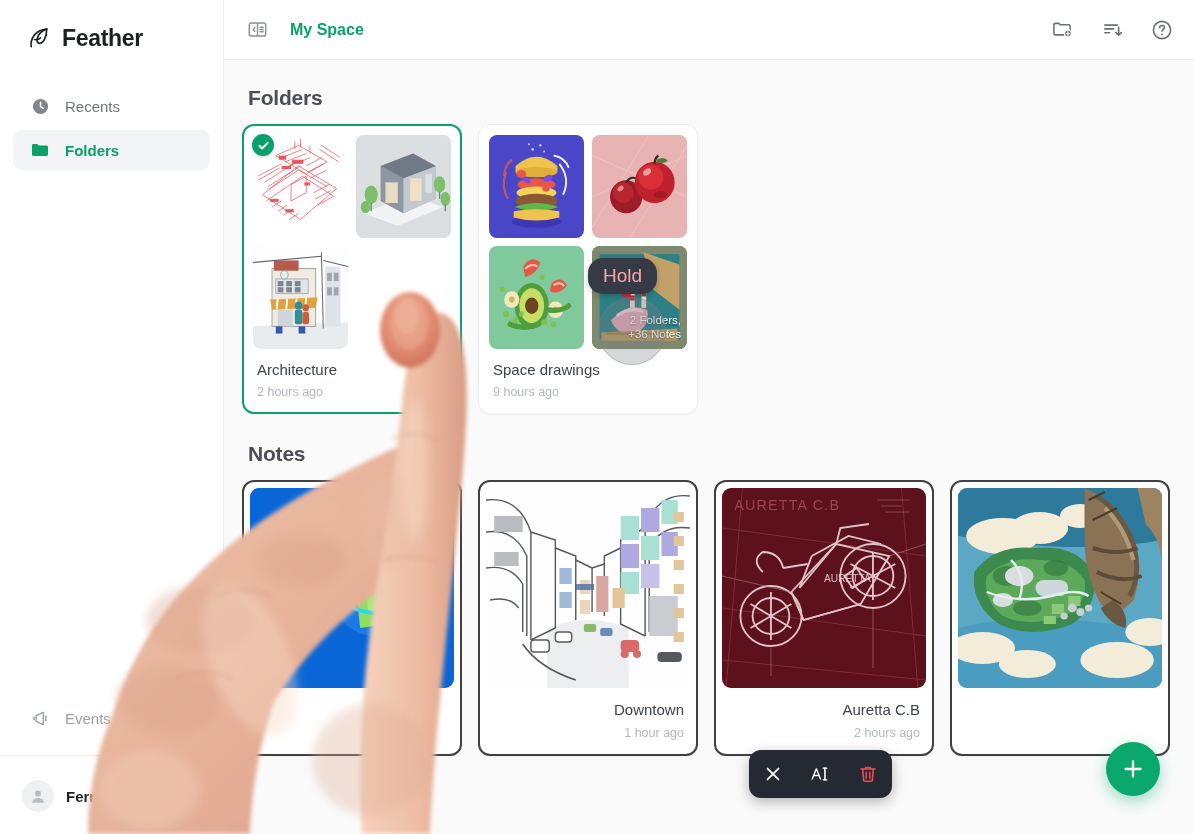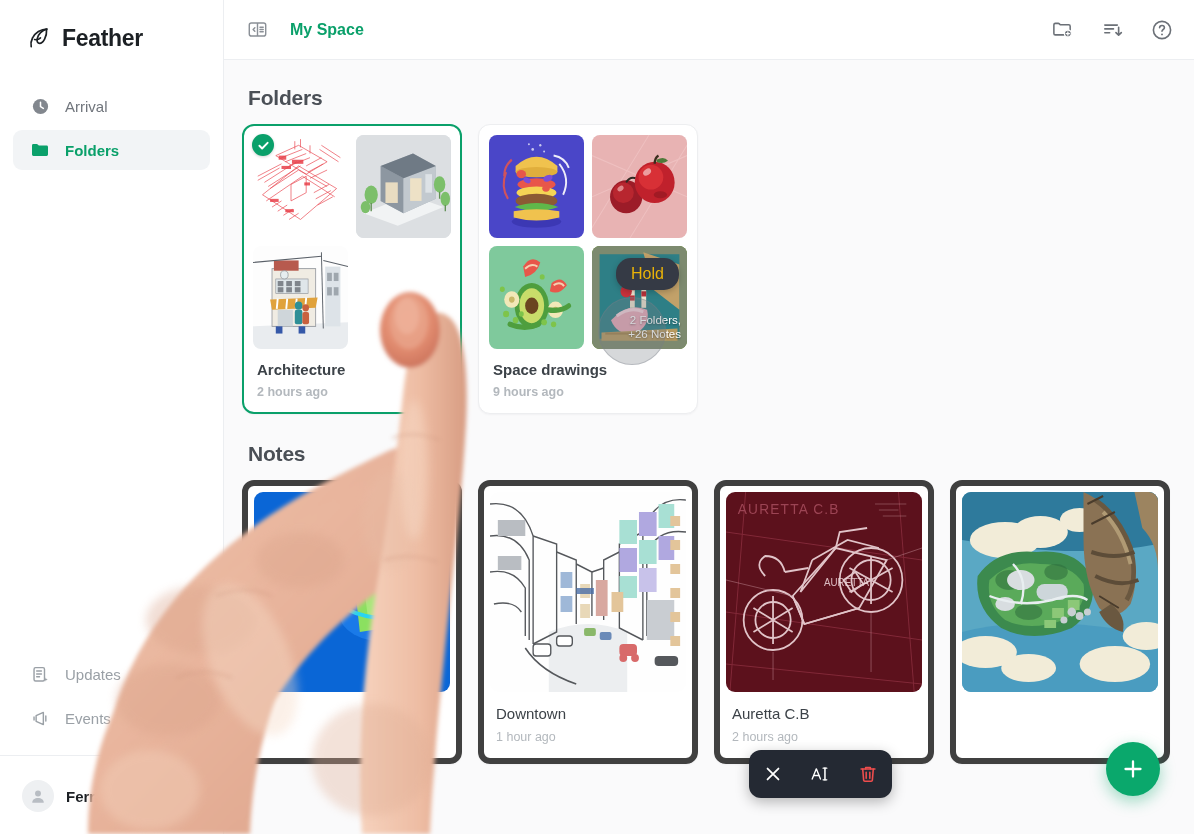--- a/index.html
+++ b/index.html
@@ -69,52 +69,52 @@
   .folder-card {
     width: 220px; background: #ffffff; border-radius: 12px;
     border: 1px solid #edeef0; padding: 10px 10px 6px 10px;
     box-shadow: 0 1px 2px rgba(16,24,40,.04);
     position: relative; cursor: pointer;
   }
   .folder-card.selected { border: 2px solid #0aa06a; padding: 9px 9px 5px 9px; }
   .thumb-grid { display: grid; grid-template-columns: 1fr 1fr; gap: 8px; }
   .thumb { width: 100%; height: 103px; border-radius: 8px; overflow: hidden; position: relative; background: #f3f4f6; }
   .thumb svg { display: block; width: 100%; height: 100%; }
-  .folder-meta { padding: 12px 4px 8px 4px; font-weight: bold; }
+  .folder-meta { padding: 12px 4px 8px 4px; }
   .folder-name { font-size: 15px; color: #3c4248; }
   .folder-time { font-size: 12.5px; color: #b3b8bd; margin-top: 7px; }
   .check-badge {
     position: absolute; top: 8px; left: 8px; width: 22px; height: 22px;
     border-radius: 50%; background: #0aa06a; display: flex; align-items: center; justify-content: center;
     z-index: 5; box-shadow: 0 1px 3px rgba(0,0,0,.18);
   }
   .more-overlay {
     position: absolute; right: 6px; bottom: 8px; text-align: right;
     color: #ffffff; font-size: 11.5px; line-height: 14px; font-weight: 500;
     text-shadow: 0 1px 2px rgba(0,0,0,.45); z-index: 3;
   }
 
   
   .notes-title { margin-top: 28px; }
   .note-grid { display: flex; gap: 16px; }
   .note-card {
     width: 220px; background: #ffffff; border-radius: 12px;
-    border: 6px solid #404040; padding: 6px 6px 0 6px;
-    box-shadow: 0 1px 2px rgba(16,24,40,.04); cursor: pointer;
+    border: 2px solid #404040; padding: 6px 6px 0 6px;
+    box-shadow: 0 1px 2px rgba(16,24,40,.04); cursor: pointer; text-align: right;
   }
   .note-thumb { width: 100%; height: 200px; border-radius: 9px; overflow: hidden; background: #f3f4f6; }
   .note-thumb svg { display: block; width: 100%; height: 100%; }
   .note-meta { padding: 13px 6px 14px 6px; }
   .note-name { font-size: 15px; color: #3c4248; }
   .note-time { font-size: 12.5px; color: #b3b8bd; margin-top: 8px; }
 
   
   .hold-tip {
-    position: absolute; left: 392px; top: 258px; z-index: 40;
-    background: #353a45; color: #eab308; font-size: 16px; font-weight: 500;
+    position: absolute; left: 364px; top: 258px; z-index: 40;
+    background: #353a45; color: #fca5a5; font-size: 19px; font-weight: 500;
     padding: 7px 15px; border-radius: 15px; box-shadow: 0 2px 6px rgba(0,0,0,.22);
   }
   .touch-circle {
     position: absolute; left: 374px; top: 297px; width: 68px; height: 68px;
     border-radius: 50%; background: rgba(120,126,134,.30);
     border: 1px solid rgba(120,126,134,.35); z-index: 38;
   }
 
   .action-bar {
     position: absolute; left: 525px; top: 750px; z-index: 60;
@@ -152,43 +152,33 @@
     </div>
 
     <nav class="nav">
       <div class="nav-item">
         <span class="ico">
           <svg width="19" height="19" viewBox="0 0 20 20">
               <circle cx="10" cy="10" r="8" fill="#82878e"></circle>
               <path d="M10 5.6v4.6l3 1.8" stroke="#fff" stroke-width="1.6" stroke-linecap="round" fill="none"></path>
             </svg>
         </span>
-        <span>Arrival</span>
+        <span>Recents</span>
       </div>
       <div class="nav-item active">
         <span class="ico">
           <svg width="20" height="20" viewBox="0 0 20 20">
               <path d="M2 5.4A1.4 1.4 0 0 1 3.4 4h3.2c.5 0 .9.2 1.2.5l1 1h7.8A1.4 1.4 0 0 1 18 6.9v7.7A1.4 1.4 0 0 1 16.6 16H3.4A1.4 1.4 0 0 1 2 14.6V5.4z" fill="#0aa06a"></path>
             </svg>
         </span>
         <span>Folders</span>
       </div>
     </nav>
 
     <div class="nav-bottom">
-      <div class="nav-item">
-        <span class="ico">
-          <svg width="19" height="19" viewBox="0 0 20 20" fill="none" stroke="#9aa0a6" stroke-width="1.5">
-            <rect x="3.2" y="2.8" width="11" height="14" rx="1.6"></rect>
-            <path d="M6 6.4h5M6 9.4h5M6 12.4h3" stroke-linecap="round"></path>
-            <path d="M15.6 13.2l.6 1.5 1.5.6-1.5.6-.6 1.5-.6-1.5-1.5-.6 1.5-.6z" fill="#9aa0a6" stroke="none"></path>
-          </svg>
-        </span>
-        <span>Updates</span>
-      </div>
       <div class="nav-item">
         <span class="ico">
           <svg width="19" height="19" viewBox="0 0 20 20" fill="none" stroke="#9aa0a6" stroke-width="1.5">
             <path d="M3.2 8v4M5.4 7l7.6-3.4v12.8L5.4 13z" stroke-linejoin="round"></path>
             <path d="M15.6 7.4v5.2" stroke-linecap="round"></path>
           </svg>
         </span>
         <span>Events</span>
       </div>
     </div>
@@ -463,21 +453,21 @@
                   </g>
                 <circle cx="36" cy="44" r="6" fill="#c8323c"></circle>
                 <path d="M36 38 Q40 30 46 30" stroke="#4e7a3a" stroke-width="2" fill="none"></path>
                 <path d="M10 84 L90 80 L90 92 L10 92 Z" fill="#b89a60"></path>
                 <g fill="#8c6a3a" opacity=".5">
                     <rect x="14" y="84" width="70" height="2"></rect>
                   </g>
               </svg>
               <div class="more-overlay">
                 <div>2 Folders,</div>
-                <div>+26 Notes</div>
+                <div>+36 Notes</div>
               </div>
             </div>
           </div>
           <div class="folder-meta">
             <div class="folder-name">Space drawings</div>
             <div class="folder-time">9 hours ago</div>
           </div>
         </div>
       </div>
 

